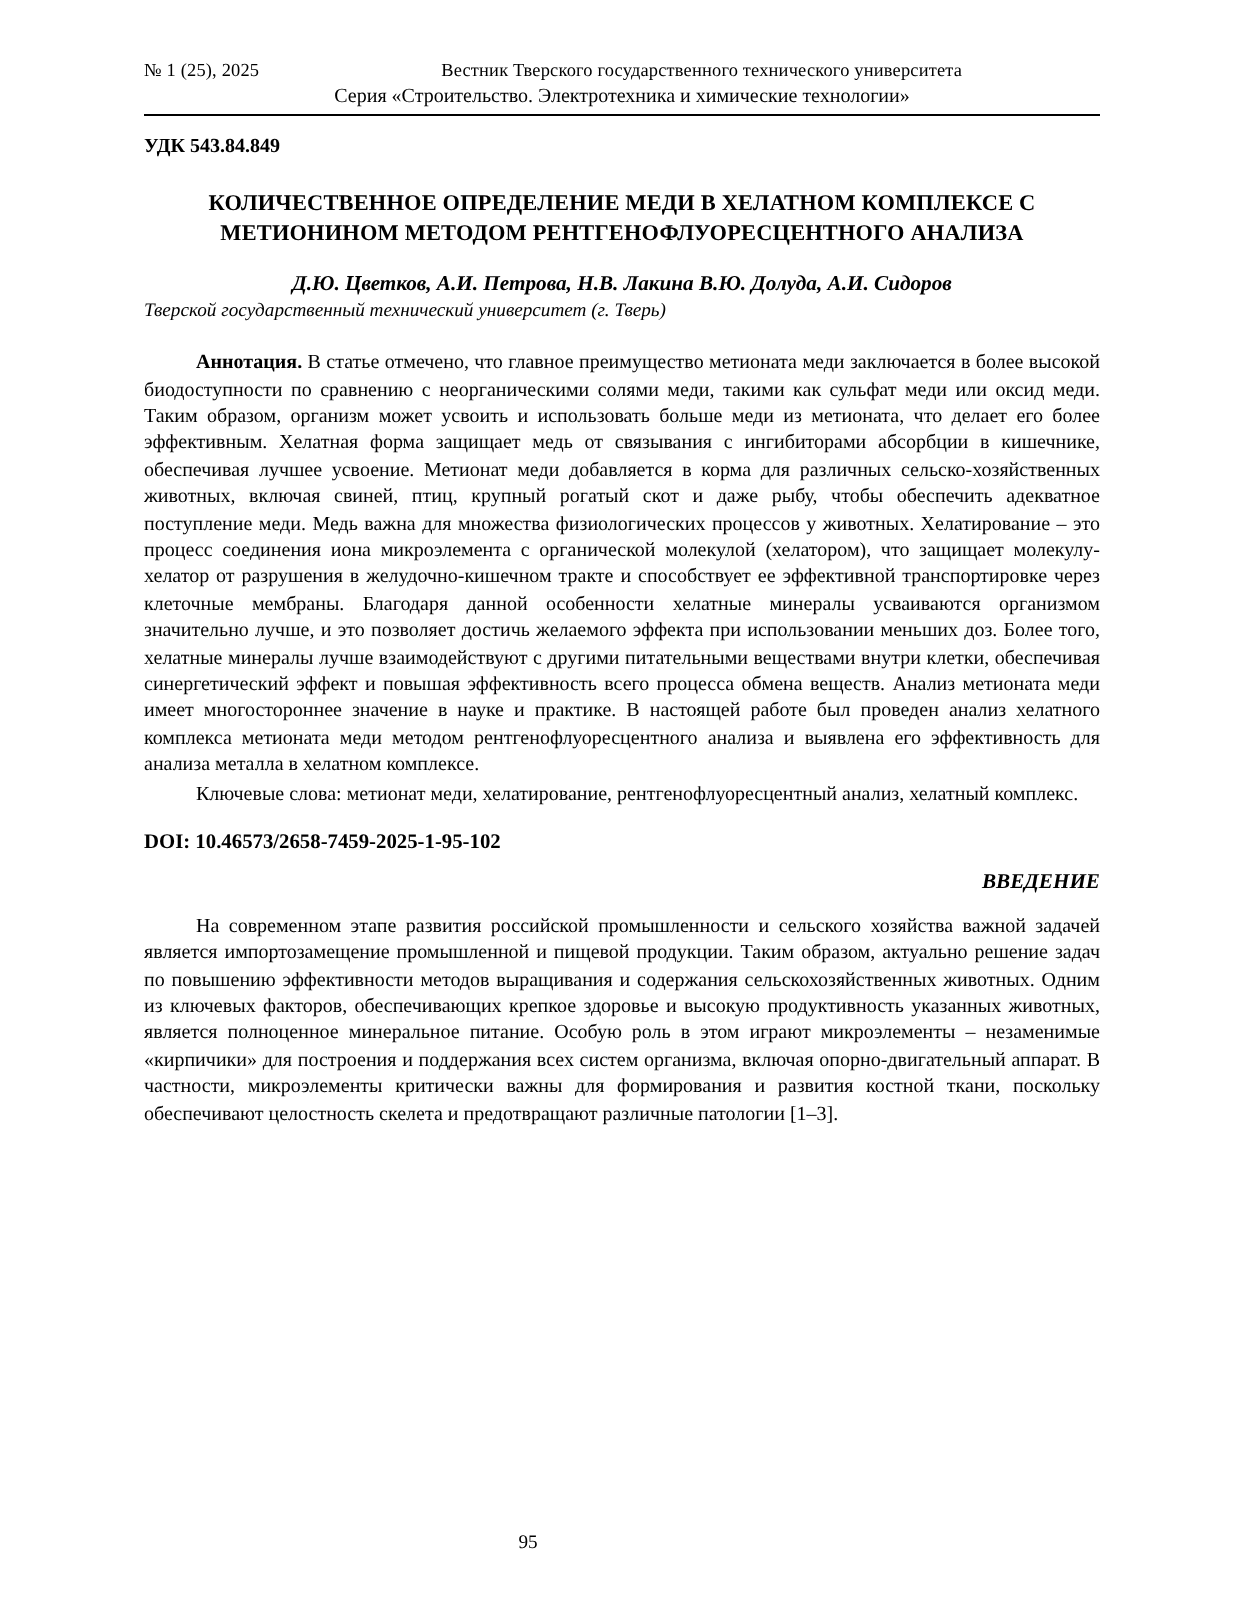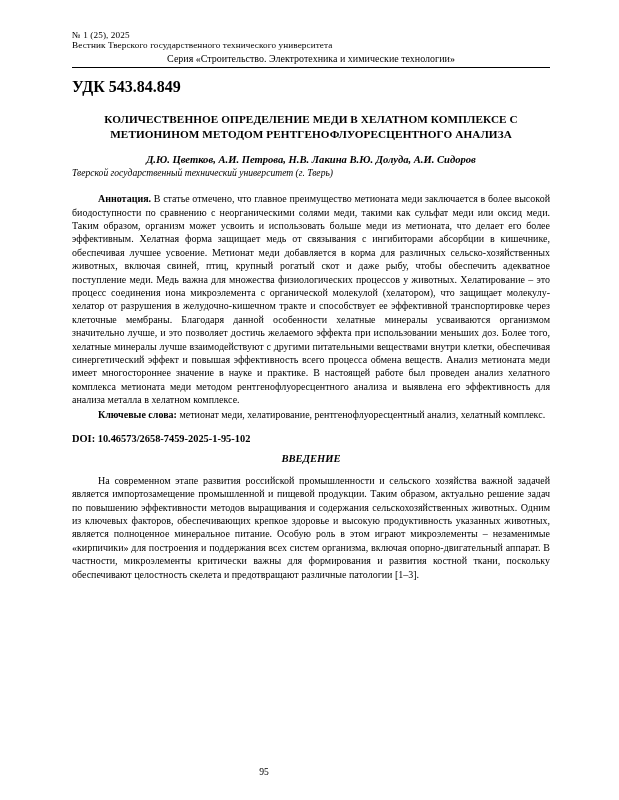--- a/index.html
+++ b/index.html
@@ -25,24 +25,23 @@
   .content {
     position: absolute;
     left: 72px;
     top: 30px;
     width: 478px;
   }
 
   
   .runhead-row {
     display: flex;
-    align-items: flex-start;
+    align-items: center;
     font-size: 9.2px;
     letter-spacing: 0.1px;
-    flex-direction: column;
   }
   .runhead-left {
     white-space: nowrap;
     margin-right: 22px;
   }
   .runhead-center {
     flex: 1;
     text-align: center;
     white-space: nowrap;
   }
@@ -52,21 +51,21 @@
     margin-top: 3px;
   }
   .rule {
     border-bottom: 1px solid #000;
     margin-top: 3px;
     margin-bottom: 10px;
   }
 
   
   .udc {
-    font-size: 16px;
+    font-size: 10px;
     font-weight: bold;
     margin-top: 4px;
     margin-bottom: 14px;
   }
 
   
   .title {
     text-align: center;
     font-weight: bold;
     font-size: 11.2px;
@@ -106,31 +105,31 @@
     hyphens: auto;
   }
   .abstract b { font-weight: bold; }
   .keywords {
     text-align: justify;
     font-size: 10px;
     line-height: 1.34;
     text-indent: 26px;
     margin-top: 2px;
   }
-  .keywords b { font-weight: bold; margin-top: 14px; }
+  .keywords b { font-weight: normal; margin-top: 14px; }
 
   .doi {
     font-size: 10.4px;
     font-weight: bold;
     margin-top: 11px;
     margin-bottom: 9px;
   }
 
   .section-head {
-    text-align: center;
+    text-align: right;
     font-weight: bold;
     font-style: italic;
     font-size: 10.6px;
     margin-bottom: 5px;
   }
 
   .body-par {
     text-align: justify;
     font-size: 10px;
     line-height: 1.34;

